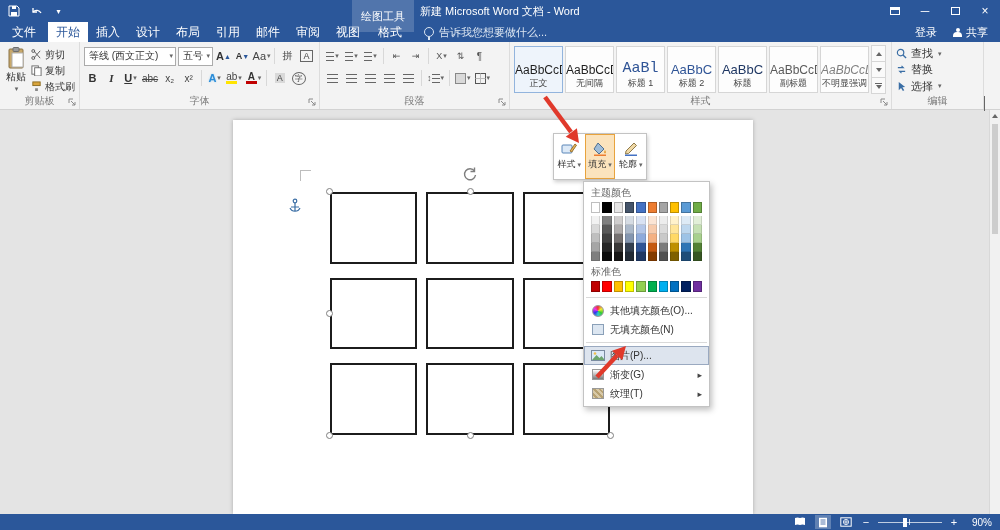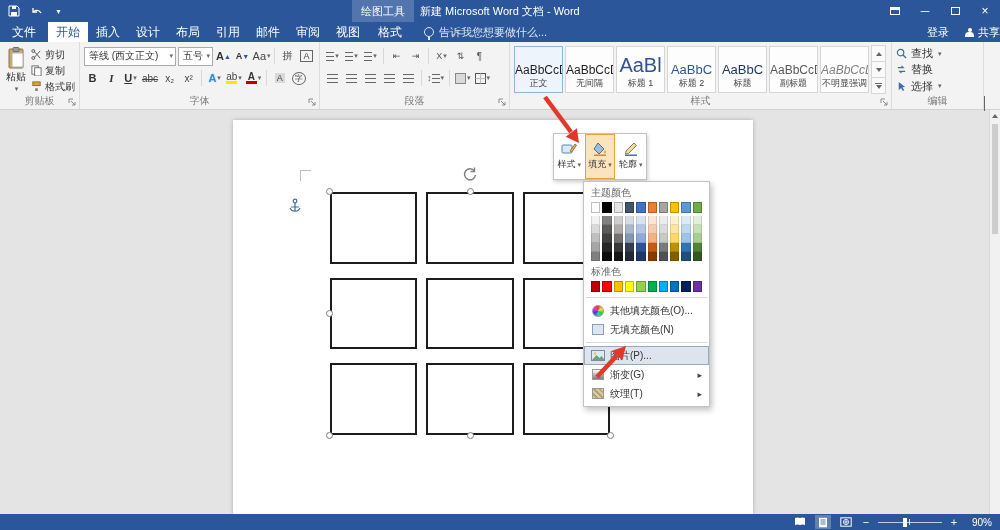--- a/index.html
+++ b/index.html
@@ -3,37 +3,37 @@
 <meta charset="utf-8">
 <style>
   * { box-sizing: border-box; margin:0; padding:0; }
   html,body { width:1000px; height:530px; overflow:hidden; }
   body { font-family:"Liberation Sans", sans-serif; position:relative; background:#e4e6e8; font-size:12px; }
 
   
   .titlebar { position:absolute; left:0; top:0; right:0; height:22px; background:var(--chrome,#2b579a); color:#fff; display:flex; align-items:center; z-index:10; }
   .qat { display:flex; align-items:center; gap:2px; padding-left:4px; }
   .qat-btn { width:20px; height:18px; display:flex; align-items:center; justify-content:center; color:#fff; font-size:11px; }
-  .ctx-tool { position:absolute; left:352px; top:0; height:22px; padding:0 9px; display:flex; align-items:center; background:rgba(255,255,255,.18); color:#fff; font-size:11px; }
+  .ctx-tool { position:absolute; left:352px; top:0; height:32px; padding:0 9px; display:flex; align-items:center; background:rgba(255,255,255,.18); color:#fff; font-size:11px; }
   .title-text { position:absolute; left:420px; top:0; height:22px; display:flex; align-items:center; font-size:11px; color:#fff; white-space:nowrap; }
   .win-controls { position:absolute; right:0; top:0; height:22px; display:flex; }
   .win-btn { width:30px; height:22px; display:flex; align-items:center; justify-content:center; color:#fff; font-size:12px; }
   .restore-box { width:9px; height:8px; border:1px solid #fff; position:relative; }
   .ribbonopt-box { width:10px; height:8px; border:1px solid #fff; border-top-width:3px; }
 
   
   .tabrow { position:absolute; left:0; top:22px; right:0; height:20px; background:var(--chrome,#2b579a); display:flex; align-items:stretch; color:#fff; z-index:9; }
   .tab { padding:0 8px; display:flex; align-items:center; font-size:12px; white-space:nowrap; }
   .tab.file { padding:0 12px; }
   .tab.active { background:#fff; color:var(--chrome,#2b579a); }
   .tab.ctx { margin-left:2px; }
   .tellme { display:flex; align-items:center; gap:5px; margin-left:14px; color:#dbe5f1; font-size:11px; }
   .bulb { width:10px; height:10px; border-radius:50%; border:1px solid #dbe5f1; position:relative; }
   .bulb:after { content:""; position:absolute; left:3px; top:9px; width:2px; height:3px; background:#dbe5f1; }
-  .tabrow-right { margin-left:auto; display:flex; align-items:center; gap:16px; font-size:11px; }
+  .tabrow-right { margin-left:auto; display:flex; align-items:center; gap:16px; padding-right:12px; font-size:11px; }
   .share-wrap { display:flex; align-items:center; gap:4px; }
   .person { width:9px; height:9px; position:relative; }
   .person:before { content:""; position:absolute; left:2.5px; top:0; width:4px; height:4px; border-radius:50%; background:#fff; }
   .person:after { content:""; position:absolute; left:0; top:4.5px; width:9px; height:4.5px; border-radius:4px 4px 0 0; background:#fff; }
 
   
   .ribbon { position:absolute; left:0; top:42px; right:0; height:68px; background:#f3f3f3; border-bottom:1px solid #d2d2d2; display:flex; z-index:8; }
   .group { position:relative; border-right:1px solid #dcdcdc; padding:3px 4px 15px; }
   .group-label { position:absolute; bottom:1px; left:0; right:0; text-align:center; font-size:10px; color:#7a7a7a; }
   .launcher { position:absolute; right:2px; bottom:2px; width:9px; height:9px; }
@@ -412,21 +412,21 @@
     <div class="styles-gallery">
         <div class="style-item selected">
           <div class="style-preview">AaBbCcDd</div>
           <div class="style-name">正文</div>
         </div>
         <div class="style-item">
           <div class="style-preview">AaBbCcDd</div>
           <div class="style-name">无间隔</div>
         </div>
         <div class="style-item">
-          <div class="style-preview" style="color: rgb(47, 84, 150); font-size: 20px;">AaBl</div>
+          <div class="style-preview" style="color: rgb(47, 84, 150); font-size: 15px; font-family: Liberation Mono, monospace;">AaBl</div>
           <div class="style-name">标题 1</div>
         </div>
         <div class="style-item">
           <div class="style-preview" style="color: rgb(47, 84, 150); font-size: 13px;">AaBbC</div>
           <div class="style-name">标题 2</div>
         </div>
         <div class="style-item">
           <div class="style-preview" style="color: rgb(31, 55, 99); font-size: 13px;">AaBbC</div>
           <div class="style-name">标题</div>
         </div>

